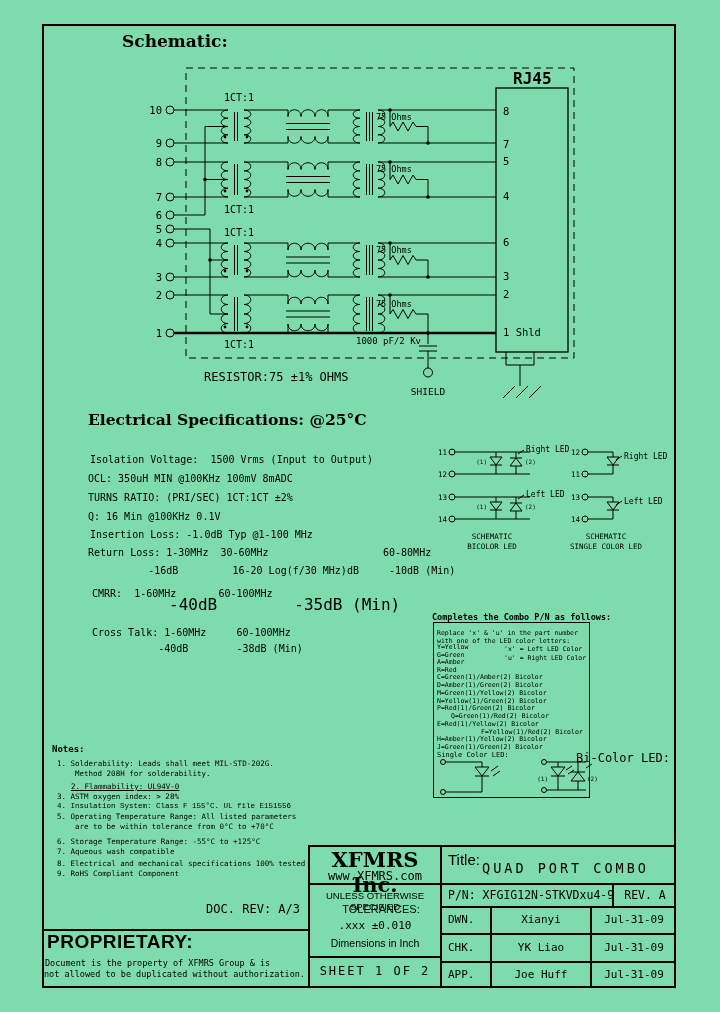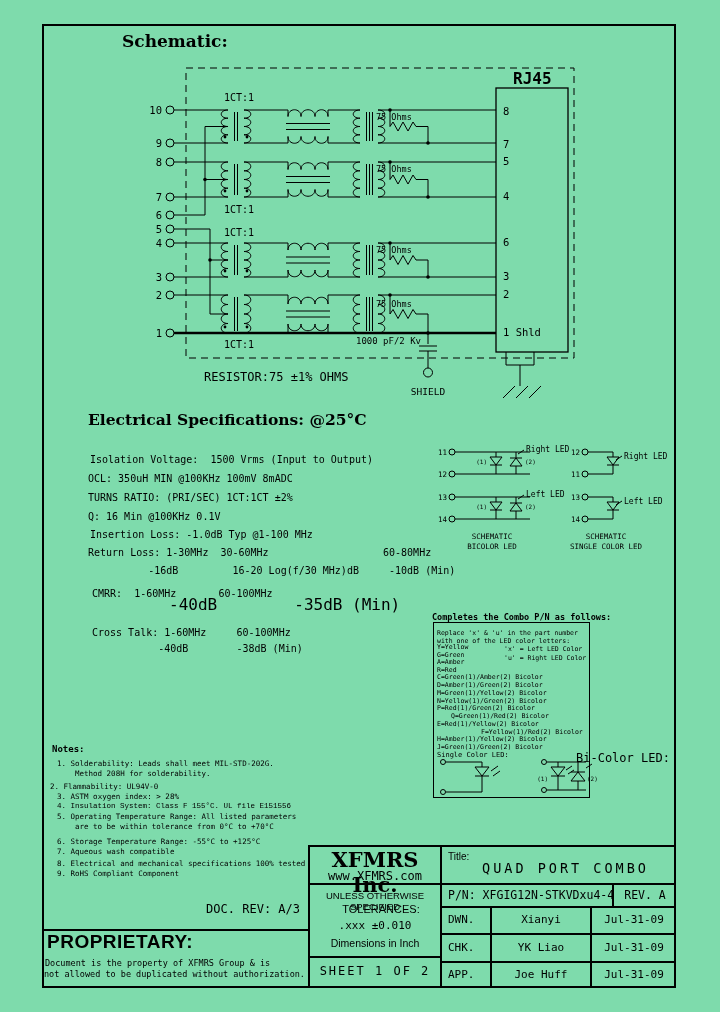--- a/index.html
+++ b/index.html
@@ -278,21 +278,21 @@
                M578,790 V781 M571,781 H585 L578,772 Z M571,772 H585 M578,772 V762
                M566,770 l6,-4 M568,774 l6,-4 M586,768 l6,-4"></path>
       <text x="548" y="781" font-size="6" text-anchor="end">(1)</text>
       <text x="587" y="781" font-size="6">(2)</text>
     </g>
   </svg>
 
   <div class="abs mono" style="left:52px;top:744px;font-size:9px;font-weight:bold;">Notes:</div>
   <div class="note-line" style="left:57px;top:759px;"><span>1.</span>&nbsp;<span>Solderability: Leads shall meet MIL-STD-202G.</span></div>
   <div class="note-line" style="left:75px;top:769px;"><span>Method 208H for solderability.</span></div>
-  <div class="note-line" style="left:50px;top:782px;"><span>2.</span>&nbsp;<span>Flammability: UL94V-0</span></div>
+  <div class="note-line" style="left:71px;top:782px;text-decoration:underline;"><span>2.</span>&nbsp;<span>Flammability: UL94V-0</span></div>
   <div class="note-line" style="left:57px;top:792px;"><span>3.</span>&nbsp;<span>ASTM oxygen index: &gt; 28%</span></div>
   <div class="note-line" style="left:57px;top:802px;font-family:Liberation Mono, monospace;"><span>4.</span>&nbsp;<span>Insulation System: Class F 155°C. UL file E151556</span></div>
   <div class="note-line" style="left:57px;top:812px;"><span>5.</span>&nbsp;<span>Operating Temperature Range: All listed parameters</span></div>
   <div class="note-line" style="left:75px;top:822px;"><span>are to be within tolerance from 0°C to +70°C</span></div>
   <div class="note-line" style="left:57px;top:837px;"><span>6.</span>&nbsp;<span>Storage Temperature Range: -55°C to +125°C</span></div>
   <div class="note-line" style="left:57px;top:847px;"><span>7.</span>&nbsp;<span>Aqueous wash compatible</span></div>
   <div class="note-line" style="left:57px;top:859px;"><span>8.</span>&nbsp;<span>Electrical and mechanical specifications 100% tested</span></div>
   <div class="note-line" style="left:57px;top:869px;"><span>9.</span>&nbsp;<span>RoHS Compliant Component</span></div>
 
   <div class="abs mono" style="left:180px;top:902px;width:120px;text-align:right;font-size:12px;">DOC. REV: A/3</div>
@@ -311,23 +311,23 @@
     <div class="vl" style="left:590px;top:906px;width:2px;height:82px;"></div>
 
     <div class="abs serif ctr" style="left:310px;top:847px;width:130px;font-size:21px;">XFMRS Inc.</div>
     <div class="abs mono ctr" style="left:310px;top:869px;width:130px;font-size:12px;">www.XFMRS.com</div>
     <div class="abs sans ctr" style="left:310px;top:890px;width:130px;font-size:9.5px;">UNLESS OTHERWISE SPECIFIED</div>
     <div class="abs sans ctr" style="left:310px;top:903px;width:142px;font-size:11px;">TOLERANCES:</div>
     <div class="abs mono ctr" style="left:310px;top:919px;width:130px;font-size:11px;">.xxx ±0.010</div>
     <div class="abs sans ctr" style="left:310px;top:937px;width:130px;font-size:10.5px;">Dimensions in Inch</div>
     <div class="abs mono ctr" style="left:310px;top:964px;width:130px;font-size:12px;letter-spacing:2px;">SHEET 1 OF 2</div>
 
-    <div class="abs sans" style="left:448px;top:851px;font-size:10px;">Title:</div>
+    <div class="abs sans" style="left:448px;top:851px;font-size:15px;">Title:</div>
     <div class="abs mono" style="left:482px;top:860px;font-size:13.5px;letter-spacing:3px;">QUAD PORT COMBO</div>
-    <div class="abs mono" style="left:448px;top:888px;font-size:11.5px;">P/N: XFGIG12N-STKVDxu4-4</div>
+    <div class="abs mono" style="left:448px;top:888px;font-size:11.5px;">P/N: XFGIG12N-STKVDxu4-9</div>
     <div class="abs mono ctr" style="left:614px;top:888px;width:62px;font-size:11.5px;">REV. A</div>
 
     <div class="abs mono" style="left:448px;top:913px;font-size:11px;">DWN.</div>
     <div class="abs mono ctr" style="left:492px;top:913px;width:98px;font-size:11px;">Xianyi</div>
     <div class="abs mono ctr" style="left:592px;top:913px;width:84px;font-size:11px;">Jul-31-09</div>
     <div class="abs mono" style="left:448px;top:941px;font-size:11px;">CHK.</div>
     <div class="abs mono ctr" style="left:492px;top:941px;width:98px;font-size:11px;">YK Liao</div>
     <div class="abs mono ctr" style="left:592px;top:941px;width:84px;font-size:11px;">Jul-31-09</div>
     <div class="abs mono" style="left:448px;top:968px;font-size:11px;">APP.</div>
     <div class="abs mono ctr" style="left:492px;top:968px;width:98px;font-size:11px;">Joe Huff</div>

